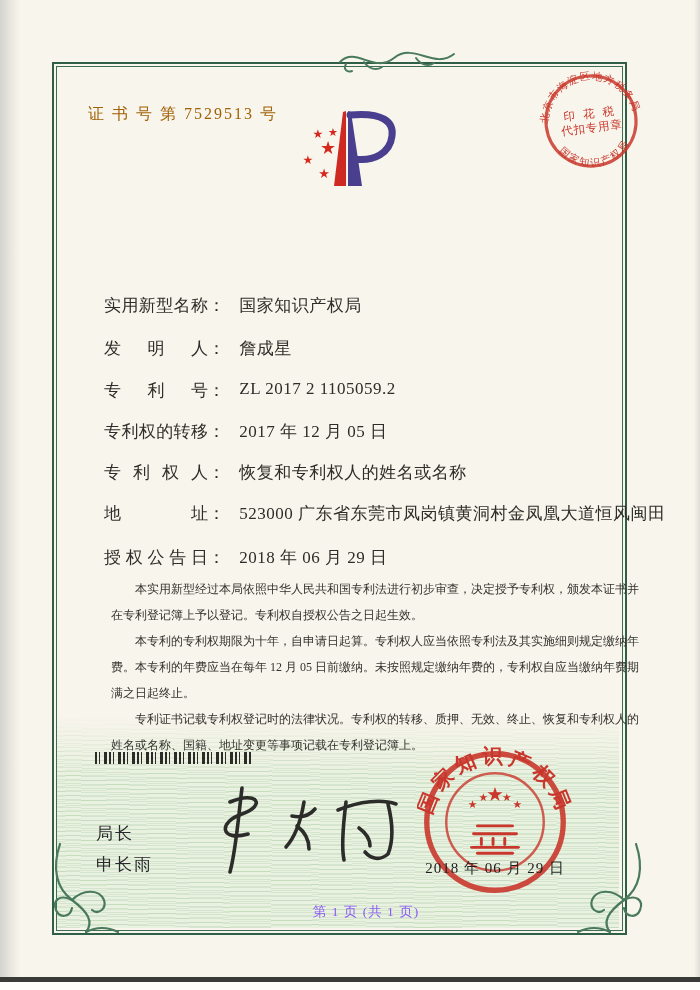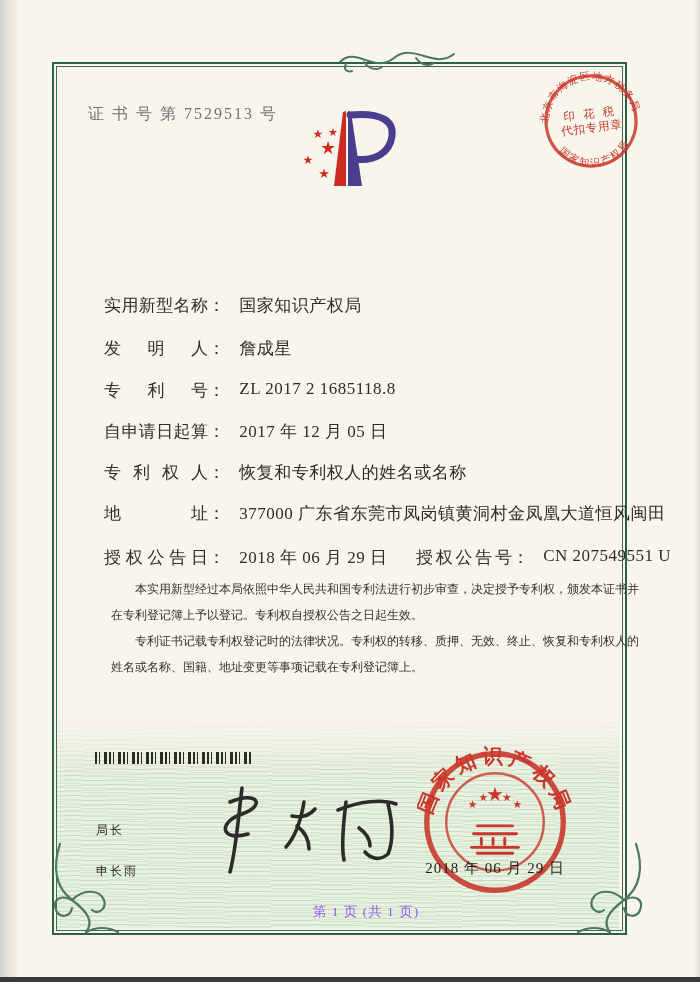--- a/index.html
+++ b/index.html
@@ -27,21 +27,21 @@
   .band{position:absolute;left:56px;top:716px;width:563px;height:212px;z-index:0;
     background:
       repeating-linear-gradient(1.2deg,rgba(140,180,130,0.22) 0 1px,rgba(0,0,0,0) 1px 4px),
       repeating-linear-gradient(-1.4deg,rgba(120,170,115,0.16) 0 1px,rgba(0,0,0,0) 1px 5px),
       #e9f1e0;
   }
   .band-fade{position:absolute;left:0;top:0;width:100%;height:60px;
     background:linear-gradient(180deg,#f8f5ec 0%,rgba(248,245,236,0) 100%);}
 
   .cert-number{position:absolute;left:88px;top:104px;z-index:2;
-    font-size:16px;letter-spacing:2px;color:#737373;}
+    font-size:16px;letter-spacing:2px;color:#a16207;}
 
   .logo{position:absolute;left:288px;top:106px;width:118px;height:88px;z-index:2;}
 
   .title{position:absolute;left:0;top:202px;width:100%;text-align:center;z-index:2;
     font-size:37px;font-weight:600;letter-spacing:9px;color:#343431;margin:0;}
 
   .fields{position:absolute;left:0;top:0;width:100%;z-index:2;font-size:17px;color:#2e2d29;}
   .row{position:absolute;left:88px;width:530px;white-space:nowrap;}
   .lbl{display:inline-block;width:104px;text-align:justify;text-align-last:justify;
     vertical-align:top;margin-left:16px;}
@@ -55,22 +55,22 @@
     font-size:12px;line-height:26px;color:#33322d;text-align:justify;margin-left:23px;}
   .paras p{margin:0;text-indent:2em;}
 
   .barcode{position:absolute;left:95px;top:752px;width:158px;height:12px;z-index:2;
     background:repeating-linear-gradient(90deg,
       #2b2b28 0 2px,rgba(0,0,0,0) 2px 4px,
       #2b2b28 4px 5px,rgba(0,0,0,0) 5px 9px,
       #2b2b28 9px 12px,rgba(0,0,0,0) 12px 14px);}
 
   .officer{position:absolute;left:96px;top:822px;z-index:2;color:#28292b;
-    font-size:12px;letter-spacing:2px;font-family:"Liberation Sans","DejaVu Sans",sans-serif;}
-  .officer .name{margin-top:24px;}
+    font-size:17px;letter-spacing:2px;font-family:"Liberation Sans","DejaVu Sans",sans-serif;}
+  .officer .name{margin-top:8px;}
   .signature{position:absolute;left:196px;top:776px;width:215px;height:106px;z-index:3;}
 
   .seal{position:absolute;left:417px;top:744px;width:156px;height:156px;z-index:2;}
   .seal-date{position:absolute;left:417px;top:859px;width:156px;text-align:center;z-index:3;
     color:#1f1f1d;font-size:15px;letter-spacing:1px;}
 
   .tax-stamp{position:absolute;left:538px;top:68px;width:106px;height:106px;z-index:3;
     transform:rotate(-7deg);}
 
   .footer{position:absolute;left:16px;top:903px;width:100%;text-align:center;z-index:2;
@@ -139,46 +139,43 @@
     <div class="row" style="top:294px">
       <span class="lbl">实用新型名称</span><span class="colon">：</span>
       <span class="val">国家知识产权局</span>
     </div>
     <div class="row" style="top:337px">
       <span class="lbl">发明人</span><span class="colon">：</span>
       <span class="val">詹成星</span>
     </div>
     <div class="row" style="top:379px">
       <span class="lbl">专利号</span><span class="colon">：</span>
-      <span class="val">ZL 2017 2 1685118.8</span>
+      <span class="val">ZL 2017 2 1105059.2</span>
     </div>
     <div class="row" style="top:420px">
-      <span class="lbl">自申请日起算</span><span class="colon">：</span>
+      <span class="lbl">专利权的转移</span><span class="colon">：</span>
       <span class="val">2017 年 12 月 05 日</span>
     </div>
     <div class="row" style="top:461px">
       <span class="lbl">专利权人</span><span class="colon">：</span>
       <span class="val">恢复和专利权人的姓名或名称</span>
     </div>
     <div class="row" style="top:502px">
       <span class="lbl">地址</span><span class="colon">：</span>
-      <span class="val">377000 广东省东莞市凤岗镇黄洞村金凤凰大道恒风闽田</span>
+      <span class="val">523000 广东省东莞市凤岗镇黄洞村金凤凰大道恒风闽田</span>
     </div>
     <div class="row" style="top:546px">
       <span class="lbl">授权公告日</span><span class="colon">：</span>
       <span class="val">2018 年 06 月 29 日</span>
-      <span class="pair2">
-        <span class="lbl">授权公告号</span><span class="colon">：</span>
-        <span class="val">CN 207549551 U</span>
-      </span>
     </div>
   </div>
 
   <div class="paras">
     <p>本实用新型经过本局依照中华人民共和国专利法进行初步审查，决定授予专利权，颁发本证书并在专利登记簿上予以登记。专利权自授权公告之日起生效。</p>
+    <p>本专利的专利权期限为十年，自申请日起算。专利权人应当依照专利法及其实施细则规定缴纳年费。本专利的年费应当在每年 12 月 05 日前缴纳。未按照规定缴纳年费的，专利权自应当缴纳年费期满之日起终止。</p>
     <p>专利证书记载专利权登记时的法律状况。专利权的转移、质押、无效、终止、恢复和专利权人的姓名或名称、国籍、地址变更等事项记载在专利登记簿上。</p>
   </div>
 
   <div class="barcode"></div>
 
   <div class="officer">
     <div>局长</div>
     <div class="name">申长雨</div>
   </div>
 

